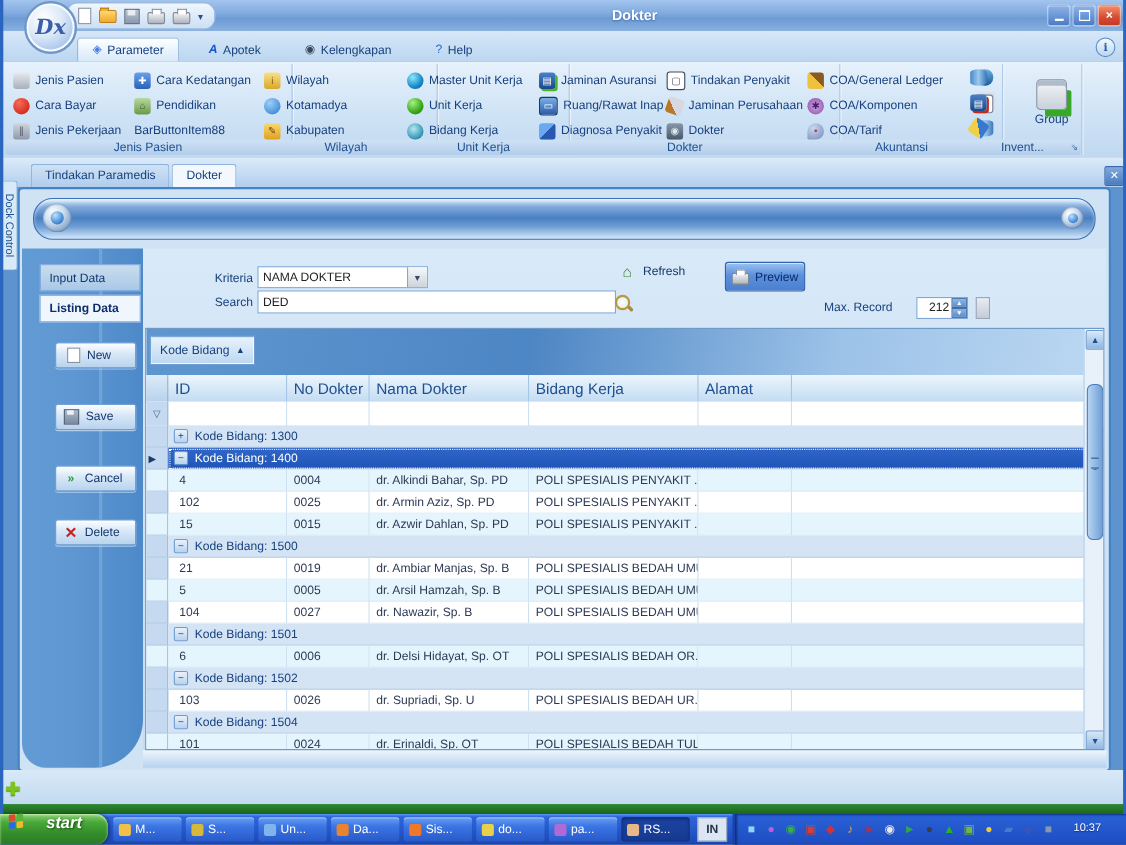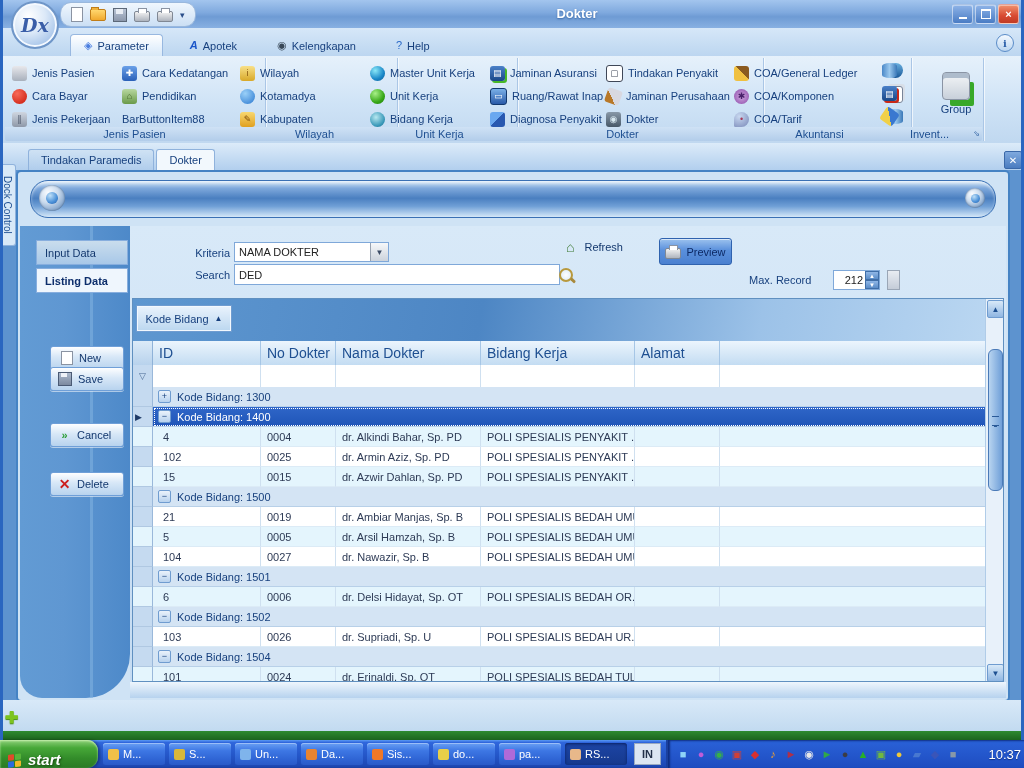--- a/index.html
+++ b/index.html
@@ -1,20 +1,20 @@
 <!DOCTYPE html>
 <html><head>
 <meta charset="utf-8">
 <style>
   html,body{margin:0;padding:0;}
   body{width:1024px;height:768px;overflow:hidden;font-family:"Liberation Sans",sans-serif;background:#5d93cf;position:relative;}
   .abs{position:absolute;}
   
   .titlebar{left:0;top:0;width:1024px;height:28px;background:linear-gradient(#a3c5ee,#7fa9de 45%,#6e9bd4 60%,#88b0e2);border-bottom:1px solid #5d8cc4;}
-  .logo{left:11px;top:1px;width:44px;height:44px;border-radius:50%;background:radial-gradient(circle at 35% 30%,#ffffff,#dce9f8 40%,#a9c6ea 75%,#7fa4d4);border:2px solid #6f96c8;z-index:60;display:flex;align-items:center;justify-content:center;font-family:"DejaVu Serif",serif;font-style:italic;font-weight:bold;font-size:19px;color:#3a5ea8;box-shadow:inset 0 0 0 2px #f4f9ff;}
+  .logo{left:22px;top:1px;width:44px;height:44px;border-radius:50%;background:radial-gradient(circle at 35% 30%,#ffffff,#dce9f8 40%,#a9c6ea 75%,#7fa4d4);border:2px solid #6f96c8;z-index:60;display:flex;align-items:center;justify-content:center;font-family:"DejaVu Serif",serif;font-style:italic;font-weight:bold;font-size:19px;color:#3a5ea8;box-shadow:inset 0 0 0 2px #f4f9ff;}
   .qat{left:60px;top:2px;height:23px;padding:0 10px;background:linear-gradient(#f0f7fe,#cbdff4);border:1px solid #9ab8dd;border-radius:11px;display:flex;align-items:center;gap:7px;z-index:55;}
   .ic-page{width:10px;height:13px;background:#fff;border:1px solid #8a93a2;display:inline-block;}
   .ic-folder{width:14px;height:10px;background:linear-gradient(#ffd76e,#f0a92e);border:1px solid #c07d18;border-radius:1px 2px 2px 2px;position:relative;display:inline-block;}
   .ic-folder::before{content:"";position:absolute;left:0;top:-3px;width:6px;height:2px;background:#f0b23a;border:1px solid #c07d18;border-bottom:none;}
   .ic-floppy{width:12px;height:12px;background:linear-gradient(#b8c4d6,#8c98ac);border:1px solid #5c6878;position:relative;display:inline-block;}
   .ic-floppy::before{content:"";position:absolute;left:2px;top:0;width:7px;height:5px;background:#e8edf4;}
   .ic-printer{width:14px;height:9px;background:linear-gradient(#f2f2f2,#aeb4be);border:1px solid #808894;border-radius:2px;position:relative;display:inline-block;margin-top:3px;}
   .ic-printer::before{content:"";position:absolute;left:3px;top:-4px;width:7px;height:4px;background:#fff;border:1px solid #8a93a2;border-bottom:none;}
   .ic-chevron{font-size:9px;color:#2a4e8a;line-height:10px;}
   .title-text{left:250px;right:120px;top:0;height:27px;display:flex;align-items:center;justify-content:center;gap:5px;font-size:13px;white-space:nowrap;}
@@ -102,32 +102,32 @@
   .exp{width:11px;height:11px;background:linear-gradient(#eaf2fb,#b8d2ee);border:1px solid #6f9cd0;border-radius:2px;font-size:9px;line-height:9px;color:#17407e;display:inline-flex;align-items:center;justify-content:center;flex:0 0 11px;}
   .vsb{position:absolute;right:0;top:0;width:18px;height:384px;background:#e8f1fa;border-left:1px solid #b0cce8;box-sizing:border-box;}
   .vsb .btn{position:absolute;left:1px;width:15px;height:16px;background:linear-gradient(#d8e9f8,#8fb6e2);border:1px solid #6f9cd0;border-radius:2px;color:#1d4f90;font-size:8px;display:flex;align-items:center;justify-content:center;}
   .vsb .thumb{position:absolute;left:2px;top:50px;width:13px;height:140px;background:linear-gradient(90deg,#b8d4f0,#6f9fd8);border:1px solid #4a7ab8;border-radius:6px;}
   .vsb .grip{position:absolute;left:3px;top:66px;width:7px;height:8px;border-top:1px solid #2a5a98;border-bottom:1px solid #2a5a98;box-shadow:0 3px 0 -2px #2a5a98;}
   
   .app-bottom{left:0;top:700px;width:1024px;height:31px;background:linear-gradient(#d8e9f8,#c2daf0);}
   .plus{left:5px;top:708px;font-size:16px;font-weight:bold;color:#7cc41e;text-shadow:0 1px 1px #4a8a10;z-index:10;}
   .desktop-strip{left:0;top:731px;width:1024px;height:9px;background:linear-gradient(#2e8a30,#1c641e);}
   .taskbar{left:0;top:740px;width:1024px;height:28px;background:linear-gradient(#5a9af4 0%,#2f66dc 9%,#2456c8 55%,#1e48b4 93%,#1a3fa0 100%);}
-  .startbtn{left:0;top:740px;width:98px;height:28px;border-radius:0 11px 11px 0;background:linear-gradient(#8ed07a,#47a838 28%,#338c2a 65%,#2a7a24);box-shadow:inset 0 1px 2px #c8f0b0,2px 0 3px #00000055;display:flex;align-items:flex-end;gap:6px;padding-left:8px;box-sizing:border-box;z-index:5;}
+  .startbtn{left:0;top:740px;width:98px;height:28px;border-radius:0 11px 11px 0;background:linear-gradient(#8ed07a,#47a838 28%,#338c2a 65%,#2a7a24);box-shadow:inset 0 1px 2px #c8f0b0,2px 0 3px #00000055;display:flex;align-items:flex-start;gap:20px;padding-left:8px;box-sizing:border-box;z-index:5;}
   .flag{width:14px;height:14px;display:grid;grid-template-columns:6px 6px;grid-template-rows:6px 6px;gap:1px;transform:skewY(-6deg);}
   .flag span{border-radius:1px;}
   .start-label{font-size:15px;font-style:italic;font-weight:bold;color:#fff;text-shadow:1px 1px 2px #1a4a10;}
   .taskbtns{position:absolute;left:103px;top:743px;display:flex;gap:4px;}
   .tbtn{width:62px;height:22px;border-radius:3px;background:linear-gradient(#6aa0f4,#3d77e4 35%,#2f64d4 75%,#2a5ac8);box-shadow:inset 0 1px 0 #9abef8;color:#fff;font-size:11px;display:flex;align-items:center;gap:4px;padding:0 5px;box-sizing:border-box;white-space:nowrap;overflow:hidden;}
   .tbtn.active{background:linear-gradient(#1c44a4,#16398e);box-shadow:inset 0 1px 3px #0a2060;}
   .tico{width:11px;height:11px;border-radius:2px;flex:0 0 11px;}
   .lang{position:absolute;left:634px;top:743px;width:27px;height:22px;background:#dce6f2;border:1px solid #9aaac0;box-sizing:border-box;color:#223048;font-size:11px;font-weight:bold;display:flex;align-items:center;justify-content:center;}
   .tray{position:absolute;left:666px;top:740px;width:358px;height:28px;background:linear-gradient(#2a62d8,#1e4cc0);border-left:2px solid #1a40a0;box-shadow:inset 2px 1px 2px #0f2e80;display:flex;align-items:center;padding-left:8px;gap:4px;box-sizing:border-box;}
   .trico{font-size:11px;line-height:12px;width:14px;text-align:center;}
-  .clock{position:absolute;right:3px;top:747px;color:#fff;font-size:13px;text-shadow:0 1px 1px #103080;}
+  .clock{position:absolute;right:23px;top:747px;color:#fff;font-size:10px;text-shadow:0 1px 1px #103080;}
   .edge-l{left:0;top:0;width:3px;height:740px;background:#2a66c0;z-index:40;}
   .edge-r{right:0;top:0;width:3px;height:740px;background:#2a66c0;z-index:40;}
 </style>
 </head>
 <body>
 
 <div class="abs edge-l"></div>
 <div class="abs edge-r"></div>
 
 <div class="abs titlebar">
@@ -314,21 +314,21 @@
         <span class="dot"></span>
       </div>
   </div>
 
   <div class="sidebar">
       <div class="sidebar-stripe"></div>
     </div>
   <div class="side-tab" style="top:68px;">Input Data</div>
   <div class="side-tab selected" style="top:96px;">Listing Data</div>
 
-  <div class="side-btn" style="top:174px;padding-left:10px;">
+  <div class="side-btn" style="top:139px;padding-left:10px;">
     <span class="bico page"></span>
     <span>New</span>
     </div>
   <div class="side-btn" style="top:195px;">
     <span class="bico floppy"></span>
     <span>Save</span>
     </div>
   <div class="side-btn" style="top:251px;">
     <span class="bico cancel">»</span>
     <span>Cancel</span>

